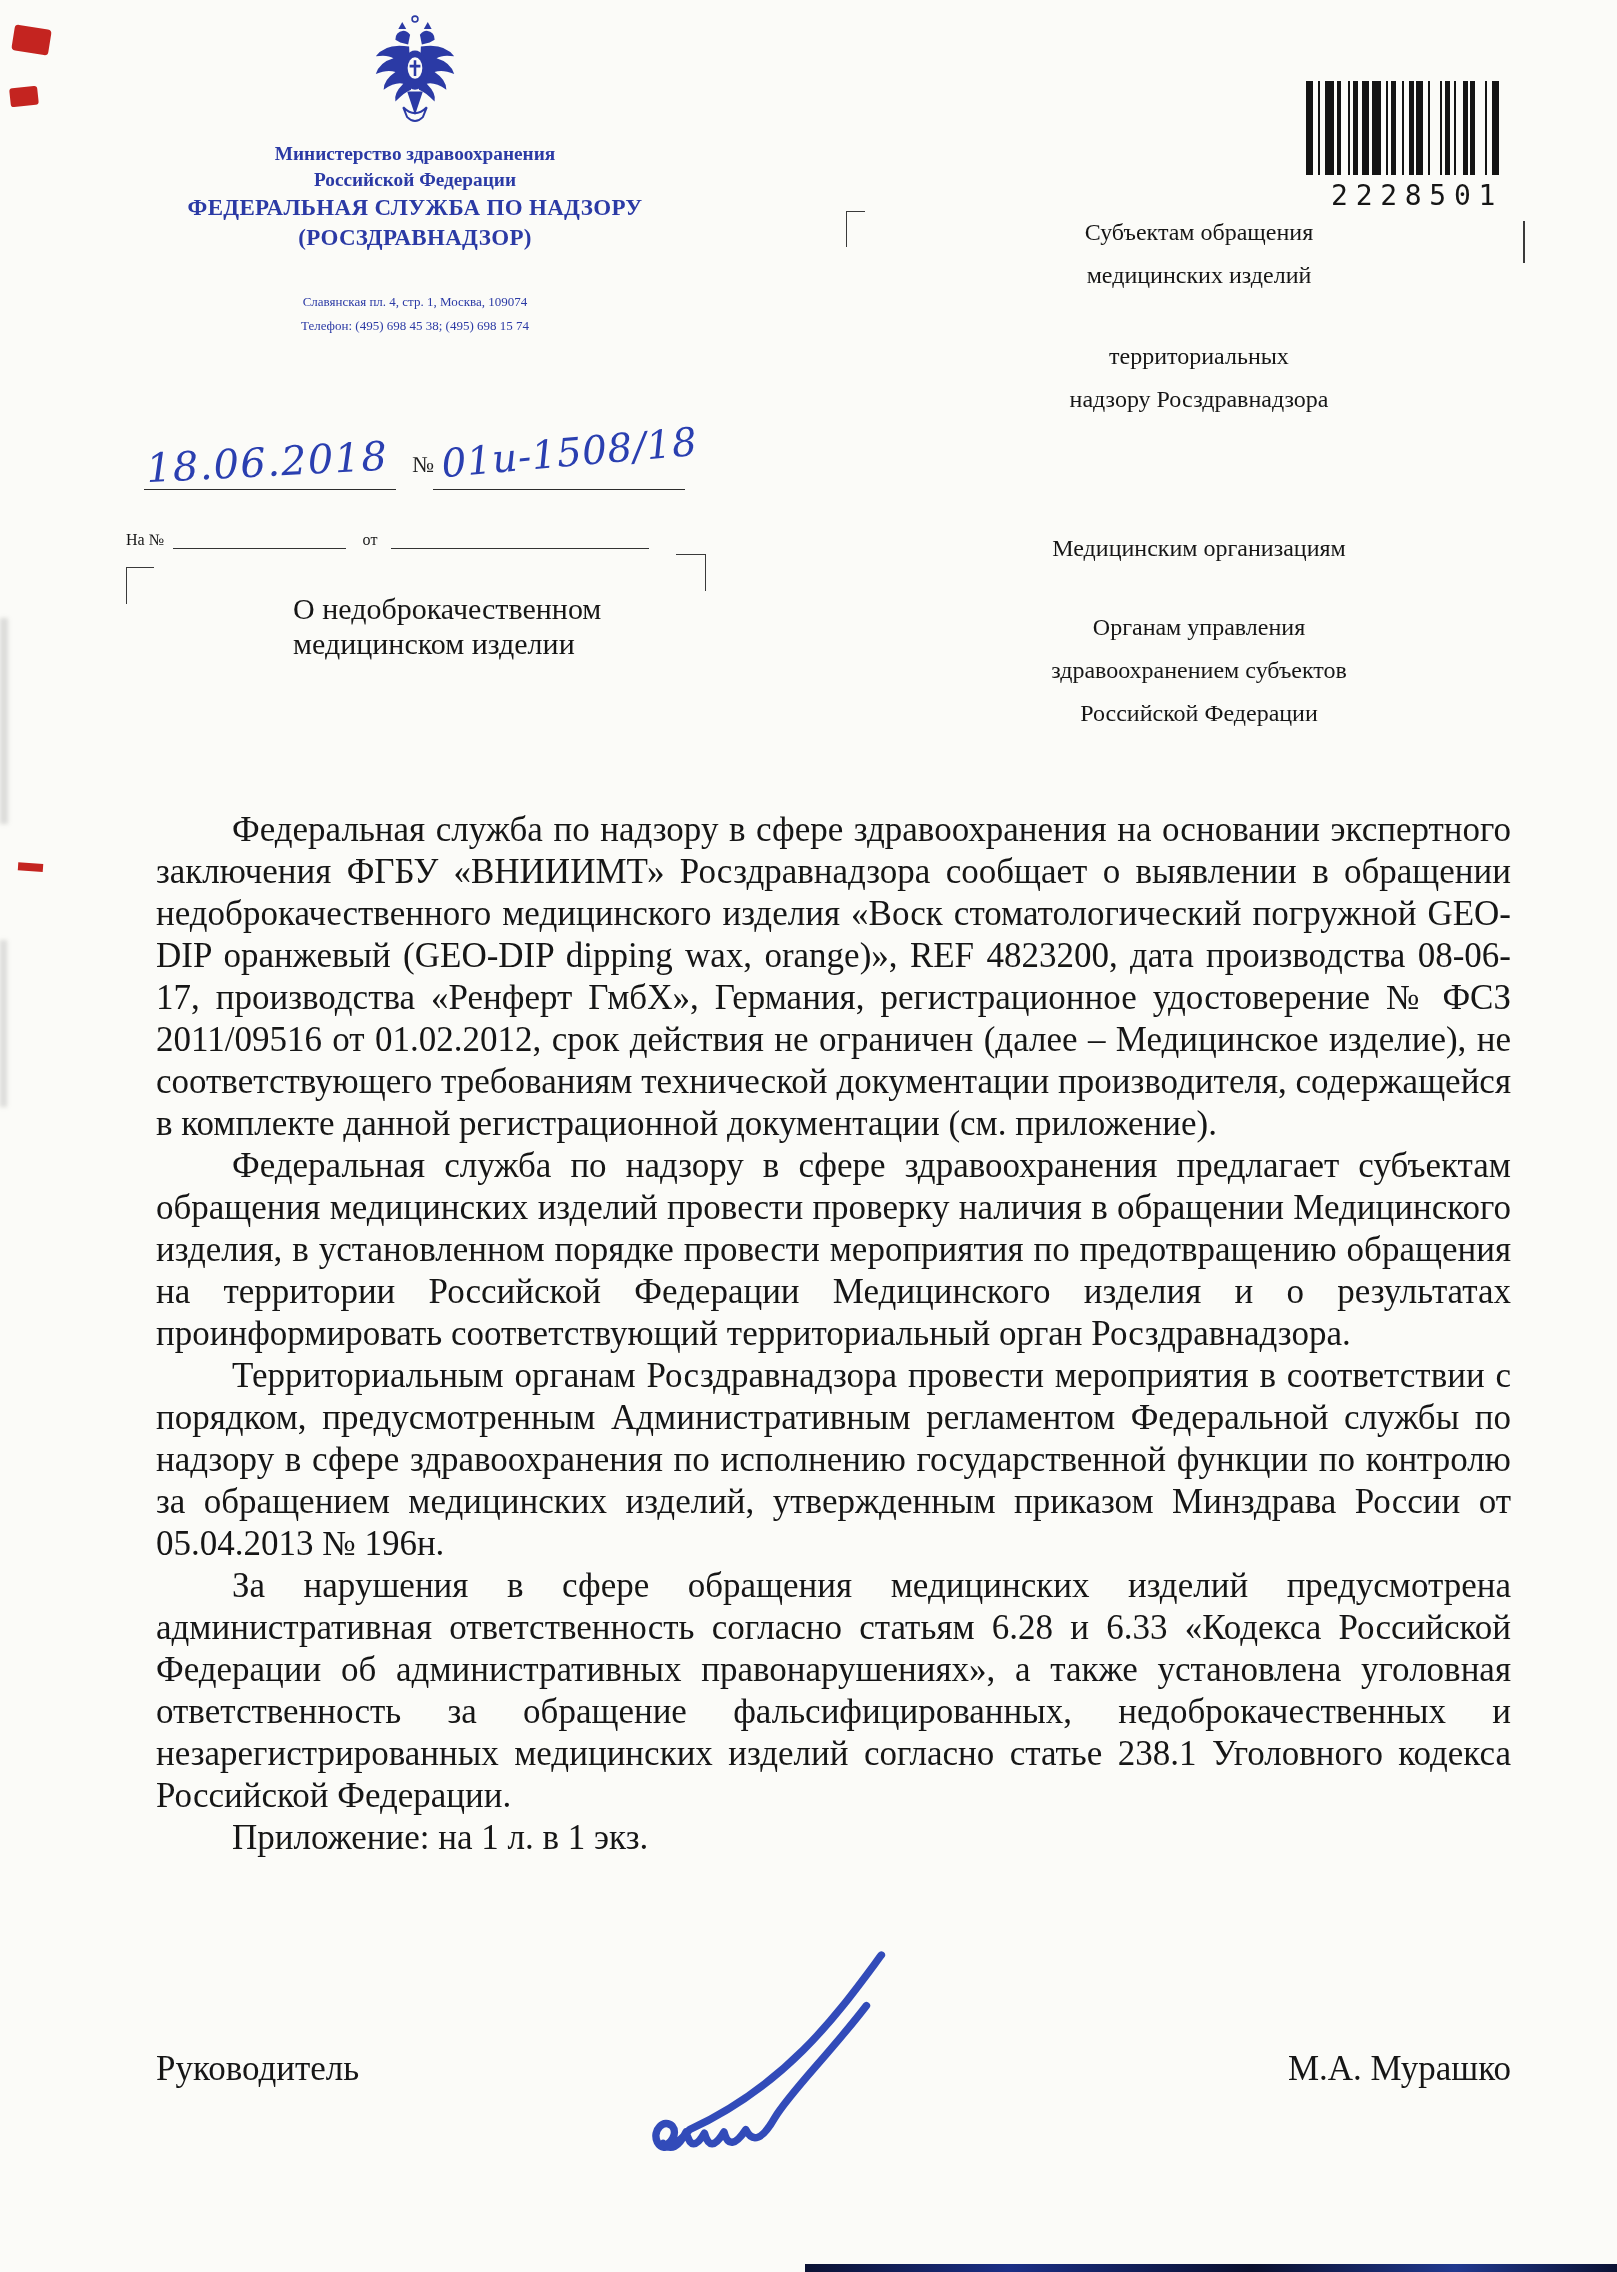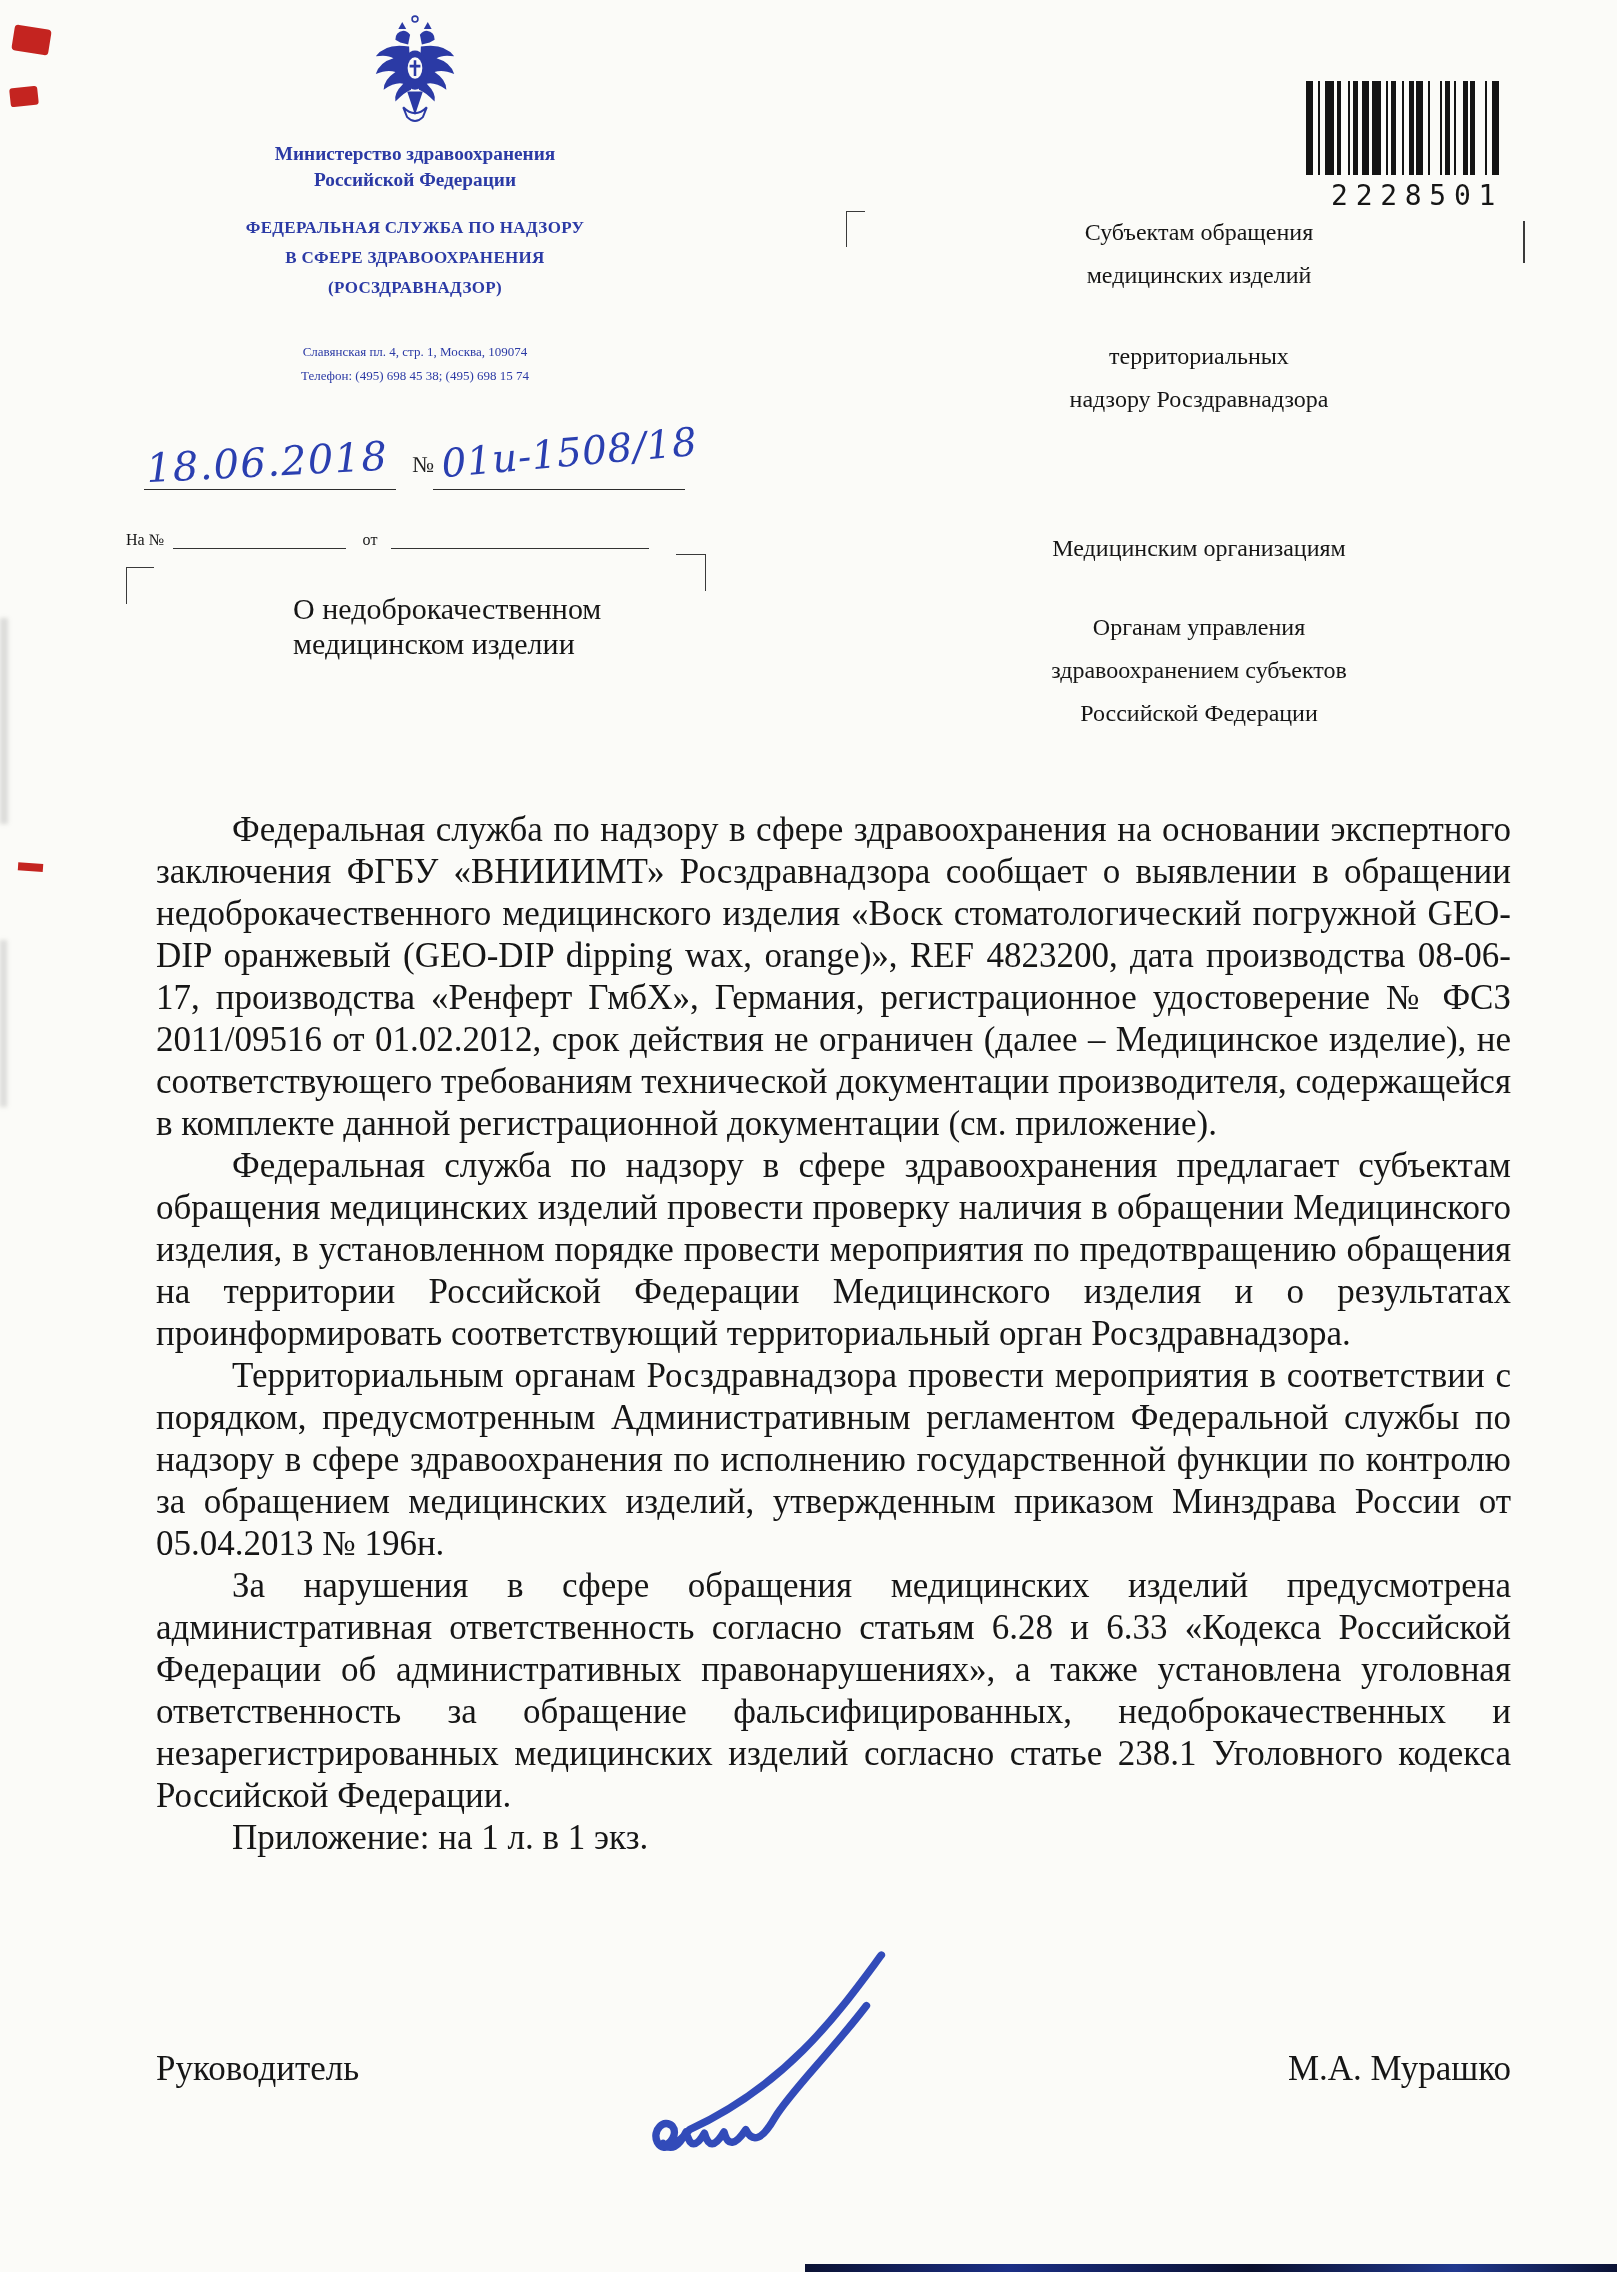--- a/index.html
+++ b/index.html
@@ -13,21 +13,21 @@
     overflow: hidden;
   }
   .abs { position: absolute; }
   .blue { color: #2b3aa5; }
   .center { text-align: center; }
 
   
   .letterhead { left: 122px; top: 9px; width: 586px; }
   .emblem-wrap { text-align: center; }
   .ministry { font-size: 19.3px; line-height: 26px; margin-top: 3.9px; font-weight: bold; }
-  .service  { font-size: 17px; line-height: 30px; margin-top: 20px; font-weight: bold; letter-spacing: 0.3px; }
+  .service  { font-size: 23px; line-height: 30px; margin-top: 0; font-weight: bold; letter-spacing: 0.3px; }
   .addr     { font-size: 13px; line-height: 24.5px; margin-top: 37px; }
 
   
   .refzone { left: 138px; top: 425px; width: 579px; height: 90px; }
   .hand {
     font-family: "DejaVu Serif", serif;
     font-style: italic;
     color: #2a3fb0;
   }
   .hand-date   { left: 8.4px; top: 14px; font-size: 40px; transform: rotate(-3deg); letter-spacing: 1.3px; }
@@ -103,21 +103,20 @@
           <path d="M50 48 v16 M44.5 54 h11" stroke="#2b3aa5" stroke-width="2.6" fill="none"></path>
         </g>
       </svg>
     </div>
     <div class="ministry center">
       <div>Министерство здравоохранения</div>
       <div>Российской Федерации</div>
     </div>
     <div class="service center">
       <div>ФЕДЕРАЛЬНАЯ СЛУЖБА ПО НАДЗОРУ</div>
-      <div>В СФЕРЕ ЗДРАВООХРАНЕНИЯ</div>
       <div>(РОСЗДРАВНАДЗОР)</div>
     </div>
     <div class="addr center">
       <div>Славянская пл. 4, стр. 1, Москва, 109074</div>
       <div>Телефон: (495) 698 45 38; (495) 698 15 74</div>
     </div>
   </div>
 
   <div class="abs refzone">
     <div class="abs hand hand-date">18.06.2018</div>

